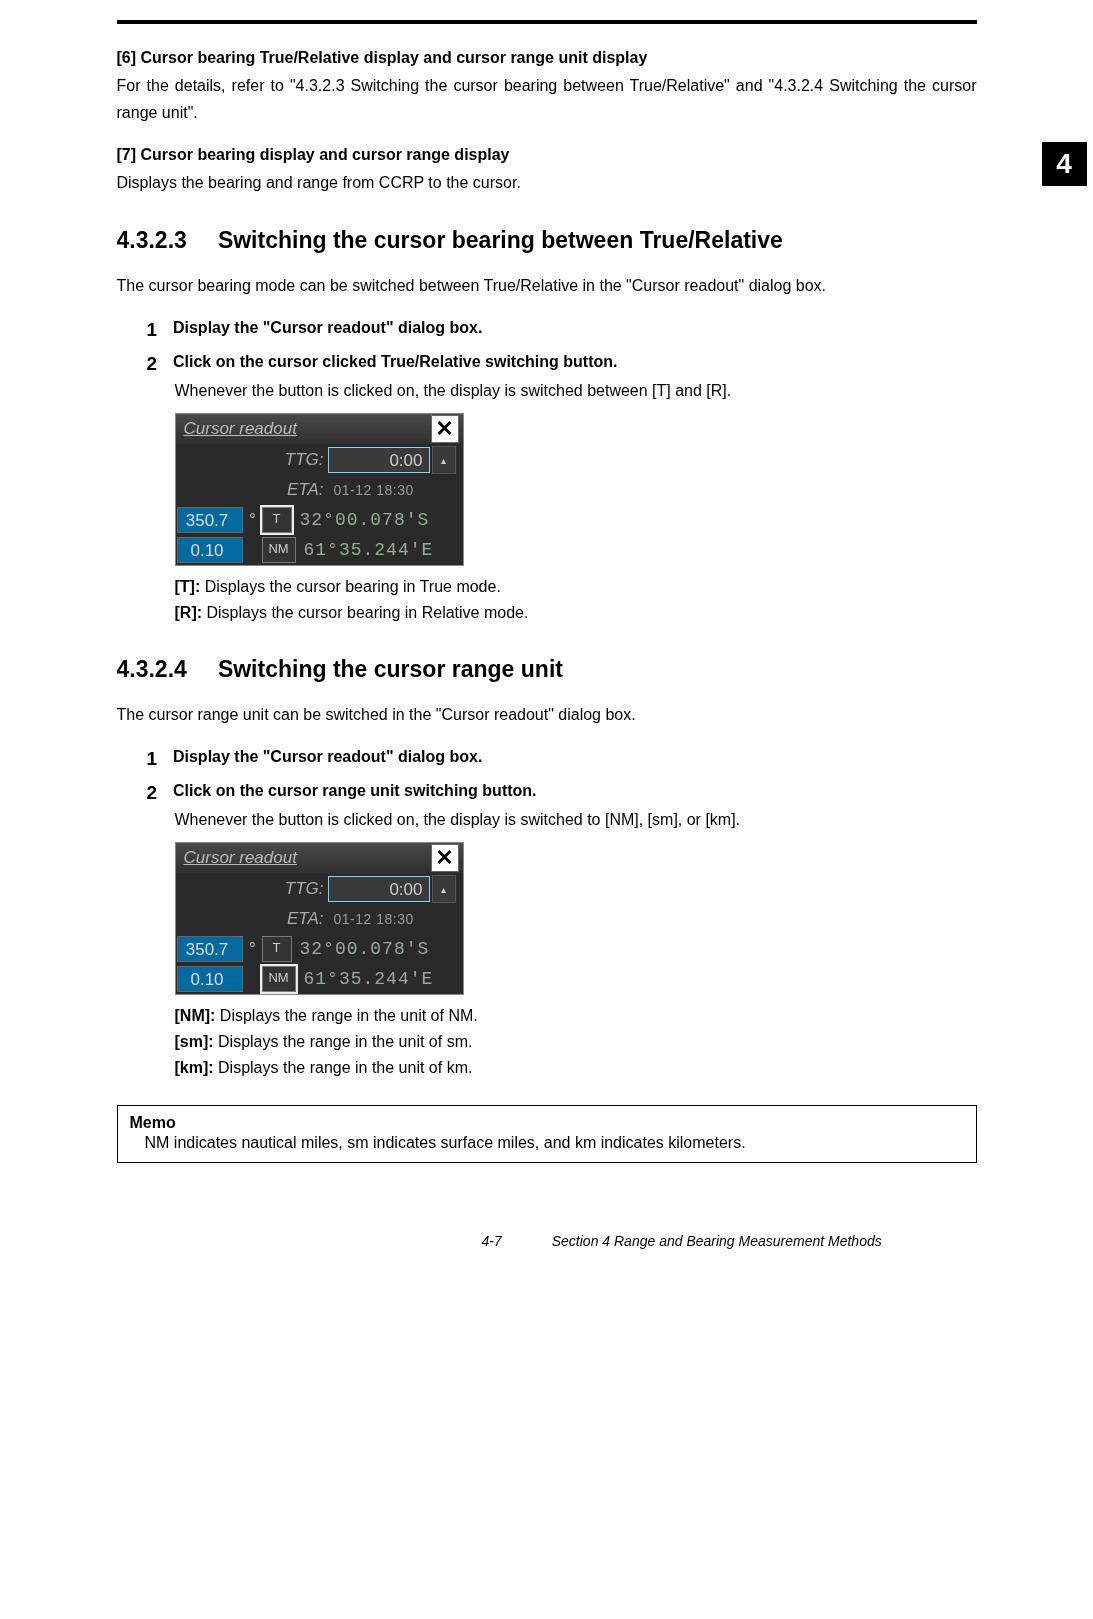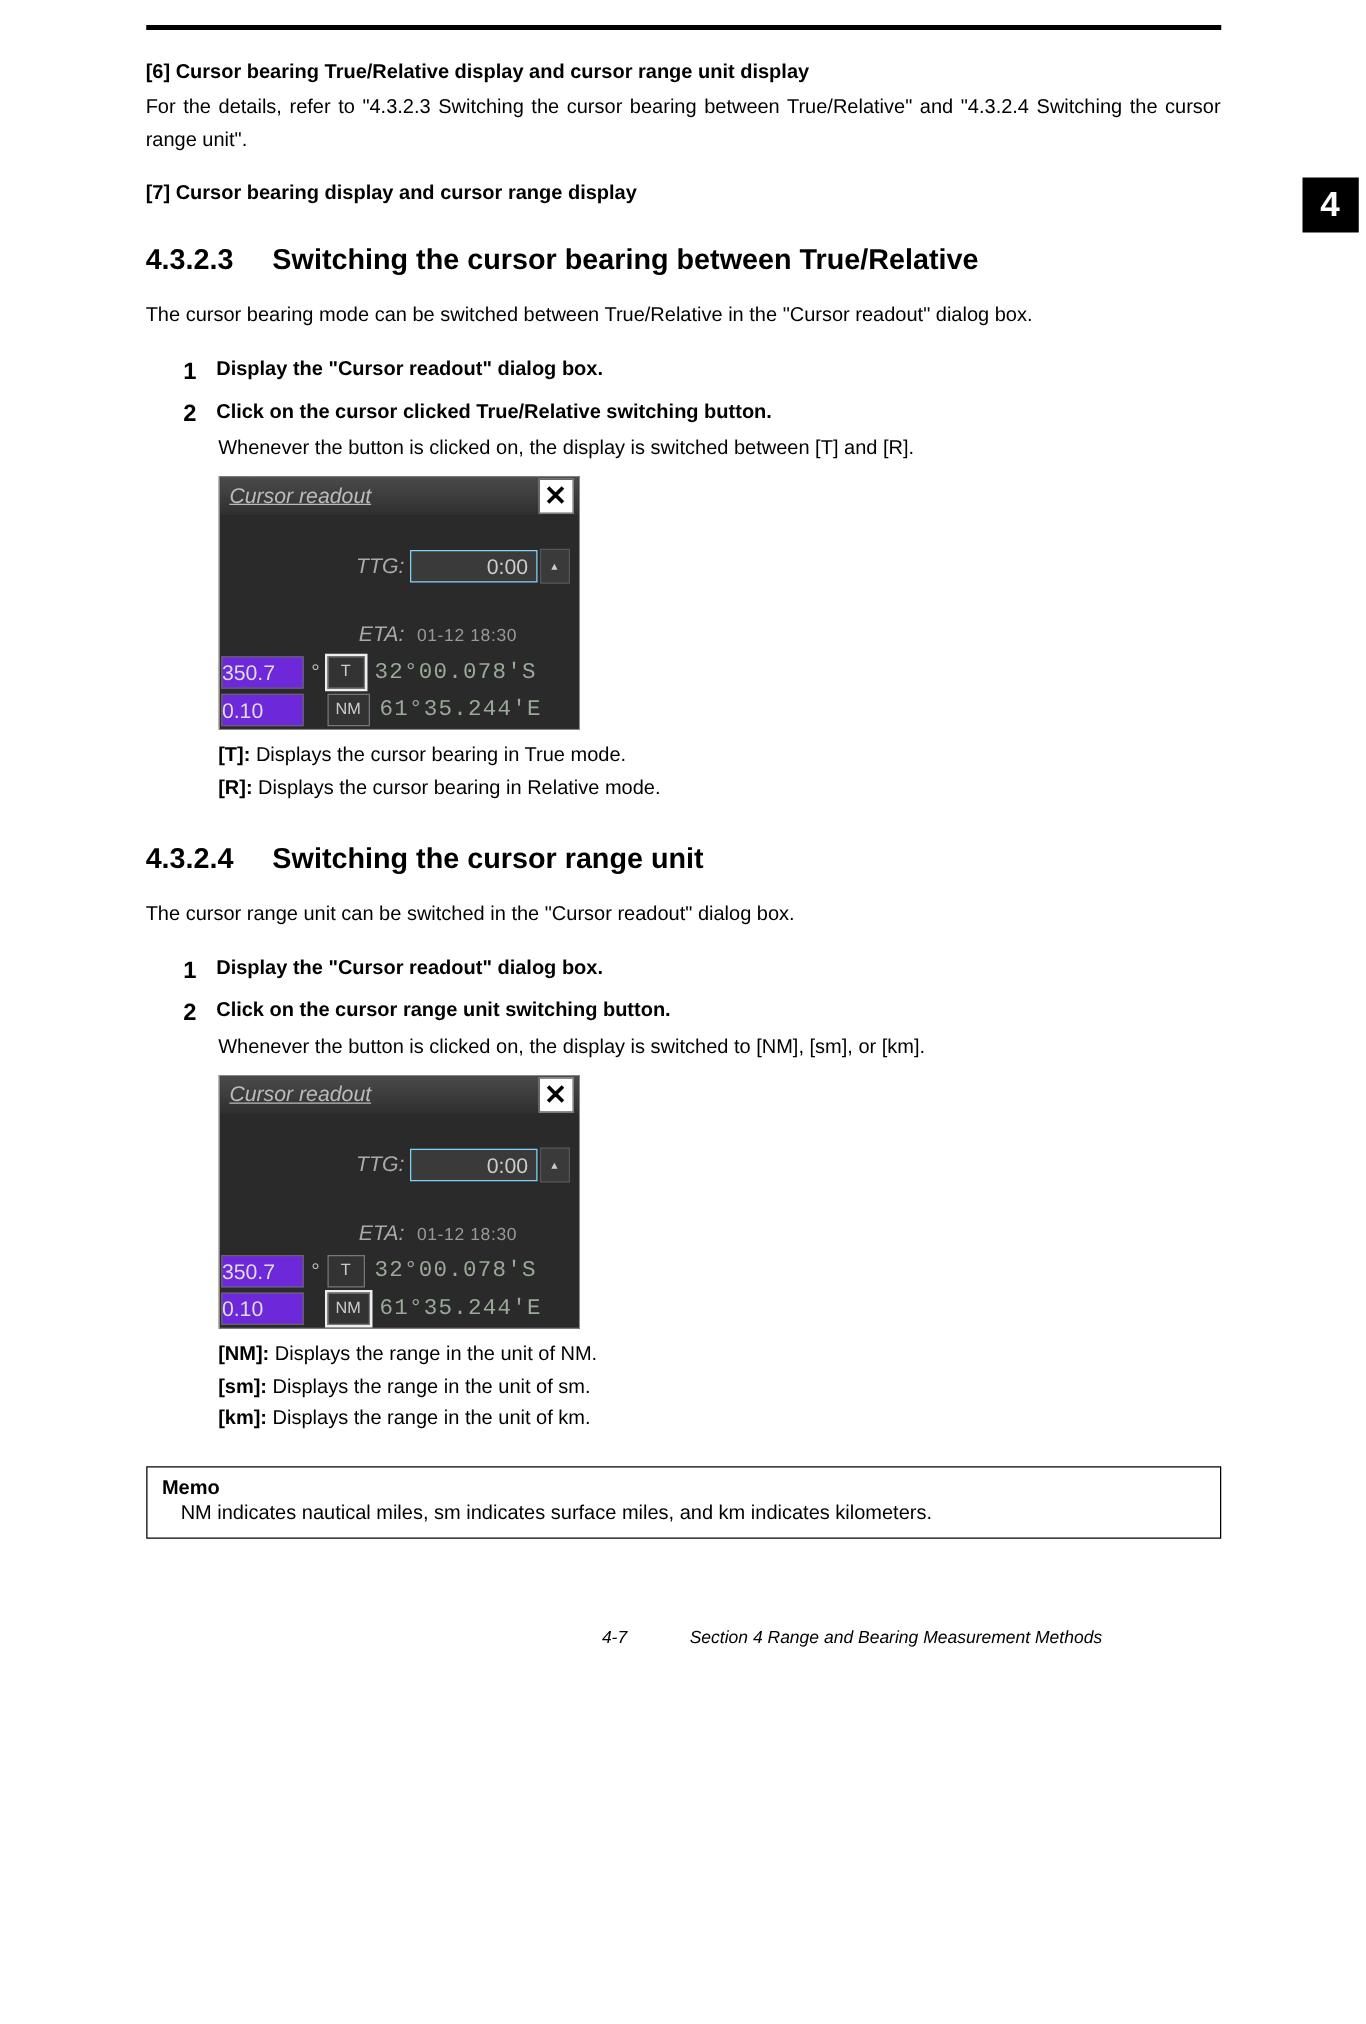--- a/index.html
+++ b/index.html
@@ -148,21 +148,20 @@
     border: 1px solid #666;
   }
   .cr-body {
     background: #2a2a2a;
     padding-top: 1px;
   }
   .cr-row {
     display: flex;
     align-items: center;
     height: 30px;
-    margin-top: 25px;
   }
   .cr-label {
     width: 152px;
     text-align: right;
     color: #aaa;
     font-size: 17px;
     padding-right: 4px;
     font-style: italic;
     box-sizing: border-box;
   }
@@ -196,25 +195,25 @@
     padding-left: 6px;
     letter-spacing: 0.5px;
   }
   .cr-bottom-row {
     display: flex;
     align-items: center;
     height: 30px;
   }
   .cr-readout-cell {
     height: 26px;
-    background: #6d28d9;
+    background: #0369a1;
     border: 1px solid #666;
     color: #ddd;
     font-size: 17px;
-    text-align: left;
+    text-align: center;
     padding-right: 5px;
     line-height: 26px;
     box-sizing: border-box;
     margin: 0 1px;
   }
   .cr-bearing { width: 66px; }
   .cr-range { width: 66px; }
   .cr-deg {
     width: 18px;
     color: #bbb;
@@ -248,20 +247,21 @@
 
 <div class="page">
   <div class="top-rule"></div>
 
   <div class="chapter-tab">4</div>
 
   <p class="sub-heading">[6] Cursor bearing True/Relative display and cursor range unit display</p>
   <p class="body-text justify">For the details, refer to "4.3.2.3 Switching the cursor bearing between True/Relative" and "4.3.2.4 Switching the cursor range unit".</p>
 
   <p class="sub-heading">[7] Cursor bearing display and cursor range display</p>
+  <p class="body-text">Displays the bearing and range from CCRP to the cursor.</p>
 
   <h2 class="section-heading">
     <span class="num">4.3.2.3</span>
     <span>Switching the cursor bearing between True/Relative</span>
   </h2>
   <p class="body-text">The cursor bearing mode can be switched between True/Relative in the "Cursor readout" dialog box.</p>
 
   <div class="step-list">
     <div class="step">
       <span class="step-num">1</span>

